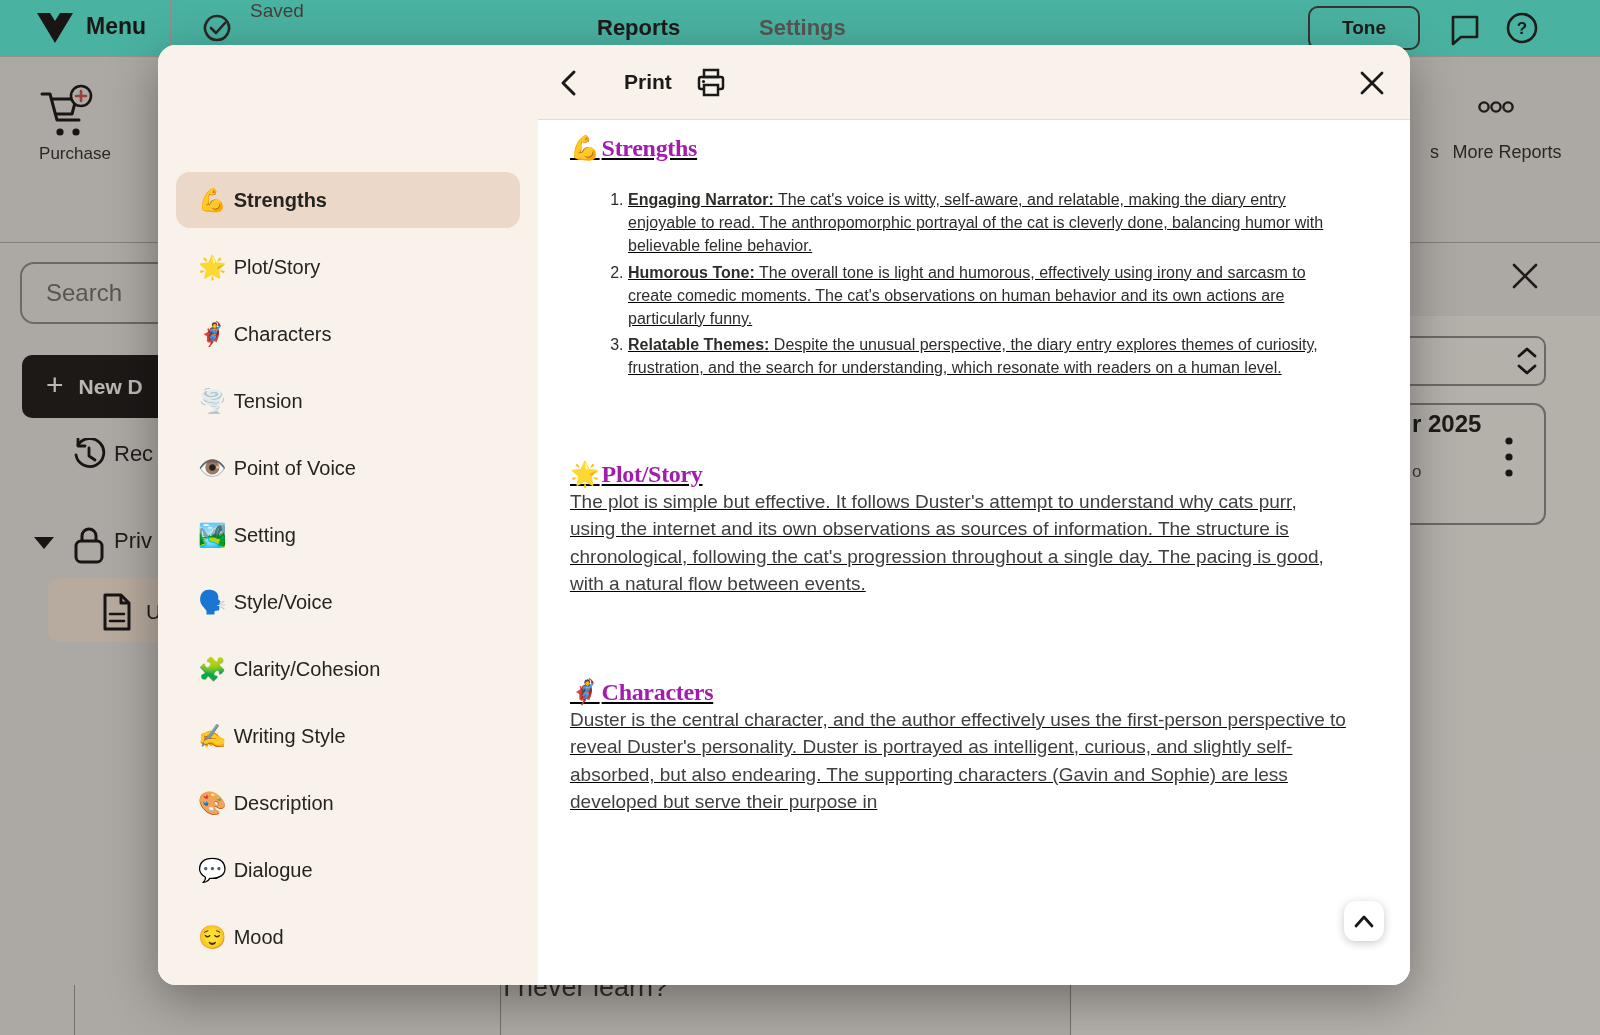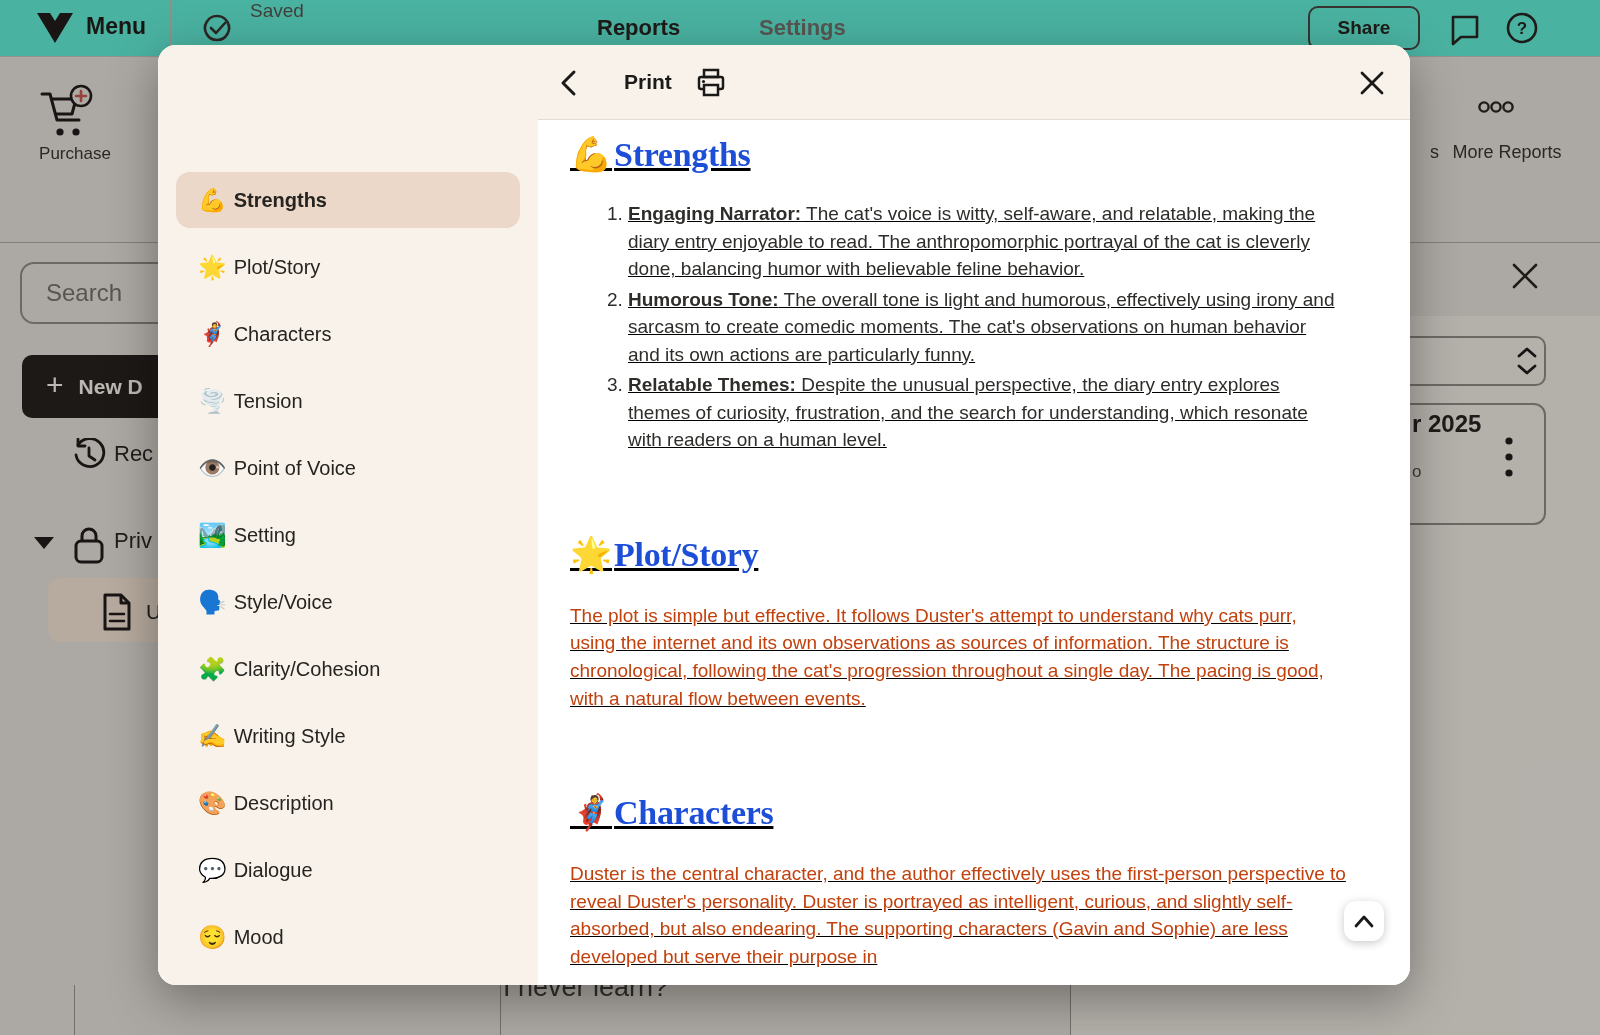--- a/index.html
+++ b/index.html
@@ -46,26 +46,26 @@
   .modal { position:absolute; left:158px; top:45px; width:1252px; height:940px; border-radius:18px; background:#fff; box-shadow:0 14px 50px rgba(0,0,0,0.35); z-index:10; overflow:hidden; }
   .modal-sidebar { position:absolute; left:0; top:0; width:380px; height:940px; background:#f8f2ea; padding:127px 18px 0 18px; }
   .side-item { display:flex; align-items:center; height:56px; margin-bottom:11px; border-radius:14px; padding-left:22px; gap:7px; font-size:20px; color:#262420; cursor:default; }
   .side-item.selected { background:#ecd8c8; font-weight:700; }
   .side-emoji { font-size:23px; line-height:1; }
   .modal-main { position:absolute; left:380px; top:0; right:0; bottom:0; display:flex; flex-direction:column;text-decoration:underline; }
   .modal-header { position:relative; height:75px; background:#f8f2ea; border-bottom:1px solid #e5ddd2; flex:0 0 auto; }
   .mh-abs { position:absolute; }
   .mh-title { left:86px; top:25px; font-size:21px; font-weight:700; color:#1d1b19; }
   .doc { flex:1 1 auto; background:#fff; padding:14px 56px 0 32px; overflow:hidden; position:relative; }
-  .doc h1 { font-family:"Liberation Serif", serif; font-size:34px; font-weight:700; color:#1d4ed8; letter-spacing:-0.3px; }
+  .doc h1 { font-family:"Liberation Serif", serif; font-size:24px; font-weight:700; color:#a21caf; letter-spacing:-0.3px; }
   .sec { margin-top:80px; }
   .sec:first-child { margin-top:0; }
-  .sec ol { margin:26px 18px 0 0; padding-left:58px; font-size:19px; line-height:1.45; color:#2f2d2a; }
+  .sec ol { margin:26px 18px 0 0; padding-left:58px; font-size:16px; line-height:1.45; color:#2f2d2a; }
   .sec li { margin-bottom:3px; }
-  .sec p { margin-top:28px; font-size:19px; line-height:1.45; color:#c2410c; padding-right:8px; }
+  .sec p { font-size:19px; line-height:1.45; color:#404040; padding-right:8px; }
   .h-emoji { font-family:"DejaVu Sans", sans-serif; margin-right:2px; }
   .lead { font-weight:700; }
   .scroll-top { position:absolute; right:26px; bottom:44px; width:40px; height:40px; border-radius:12px; background:#fff; border:none; box-shadow:0 2px 10px rgba(0,0,0,0.22); display:flex; align-items:center; justify-content:center; cursor:pointer; }
 
   svg { display:block; }
 </style>
 </head>
 <body>
 
 <div class="stage">
@@ -79,21 +79,21 @@
       <div class="tb-abs menu-label">Menu</div>
       <div class="tb-abs tb-divider"></div>
       <svg class="tb-abs" style="left:200px;top:11px;" width="34" height="34" viewBox="0 0 34 34">
         <path d="M17 5 a12 12 0 1 0 0.01 0" fill="none" stroke="#33312e" stroke-width="2.6"></path>
         <path d="M11 17 l5 5 l9 -10" fill="none" stroke="#33312e" stroke-width="2.6" stroke-linecap="round" stroke-linejoin="round"></path>
       </svg>
       <div class="tb-abs saved-label">Saved</div>
       <div class="tb-abs tab tab-reports">Reports</div>
       <div class="tb-abs tab tab-settings">Settings</div>
       <div class="tb-abs share-btn">
-          <span>Share</span>
+          <span>Tone</span>
         </div>
       <svg class="tb-abs" style="left:1448px;top:12px;" width="34" height="34" viewBox="0 0 34 34">
         <path d="M5 5 h24 v20 h-16 l-8 7 Z" fill="none" stroke="#23211f" stroke-width="2.6" stroke-linejoin="round"></path>
       </svg>
       <svg class="tb-abs" style="left:1504px;top:10px;" width="36" height="36" viewBox="0 0 36 36">
         <circle cx="18" cy="18" r="14" fill="none" stroke="#23211f" stroke-width="2.6"></circle>
         <text x="18" y="24" text-anchor="middle" font-size="17" font-weight="bold" fill="#23211f" font-family="Liberation Sans, sans-serif">?</text>
       </svg>
     </div>
 

